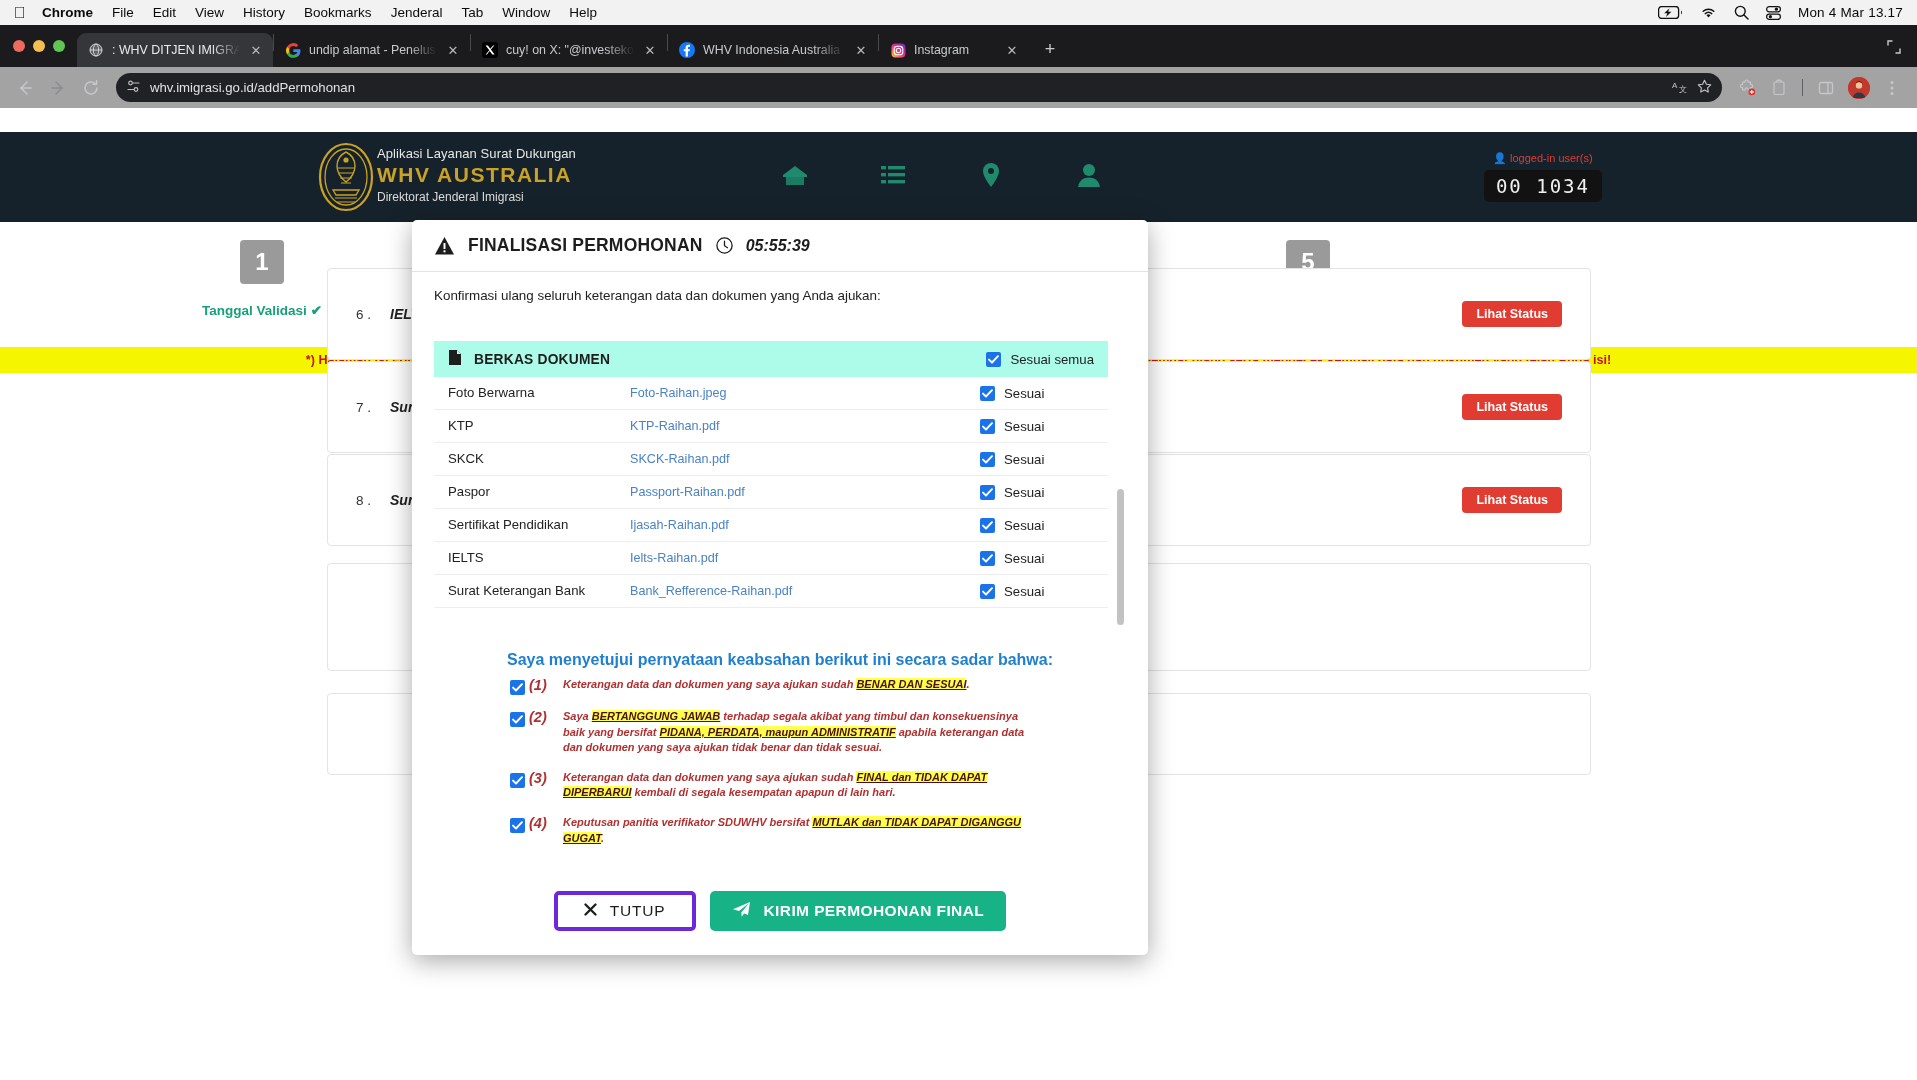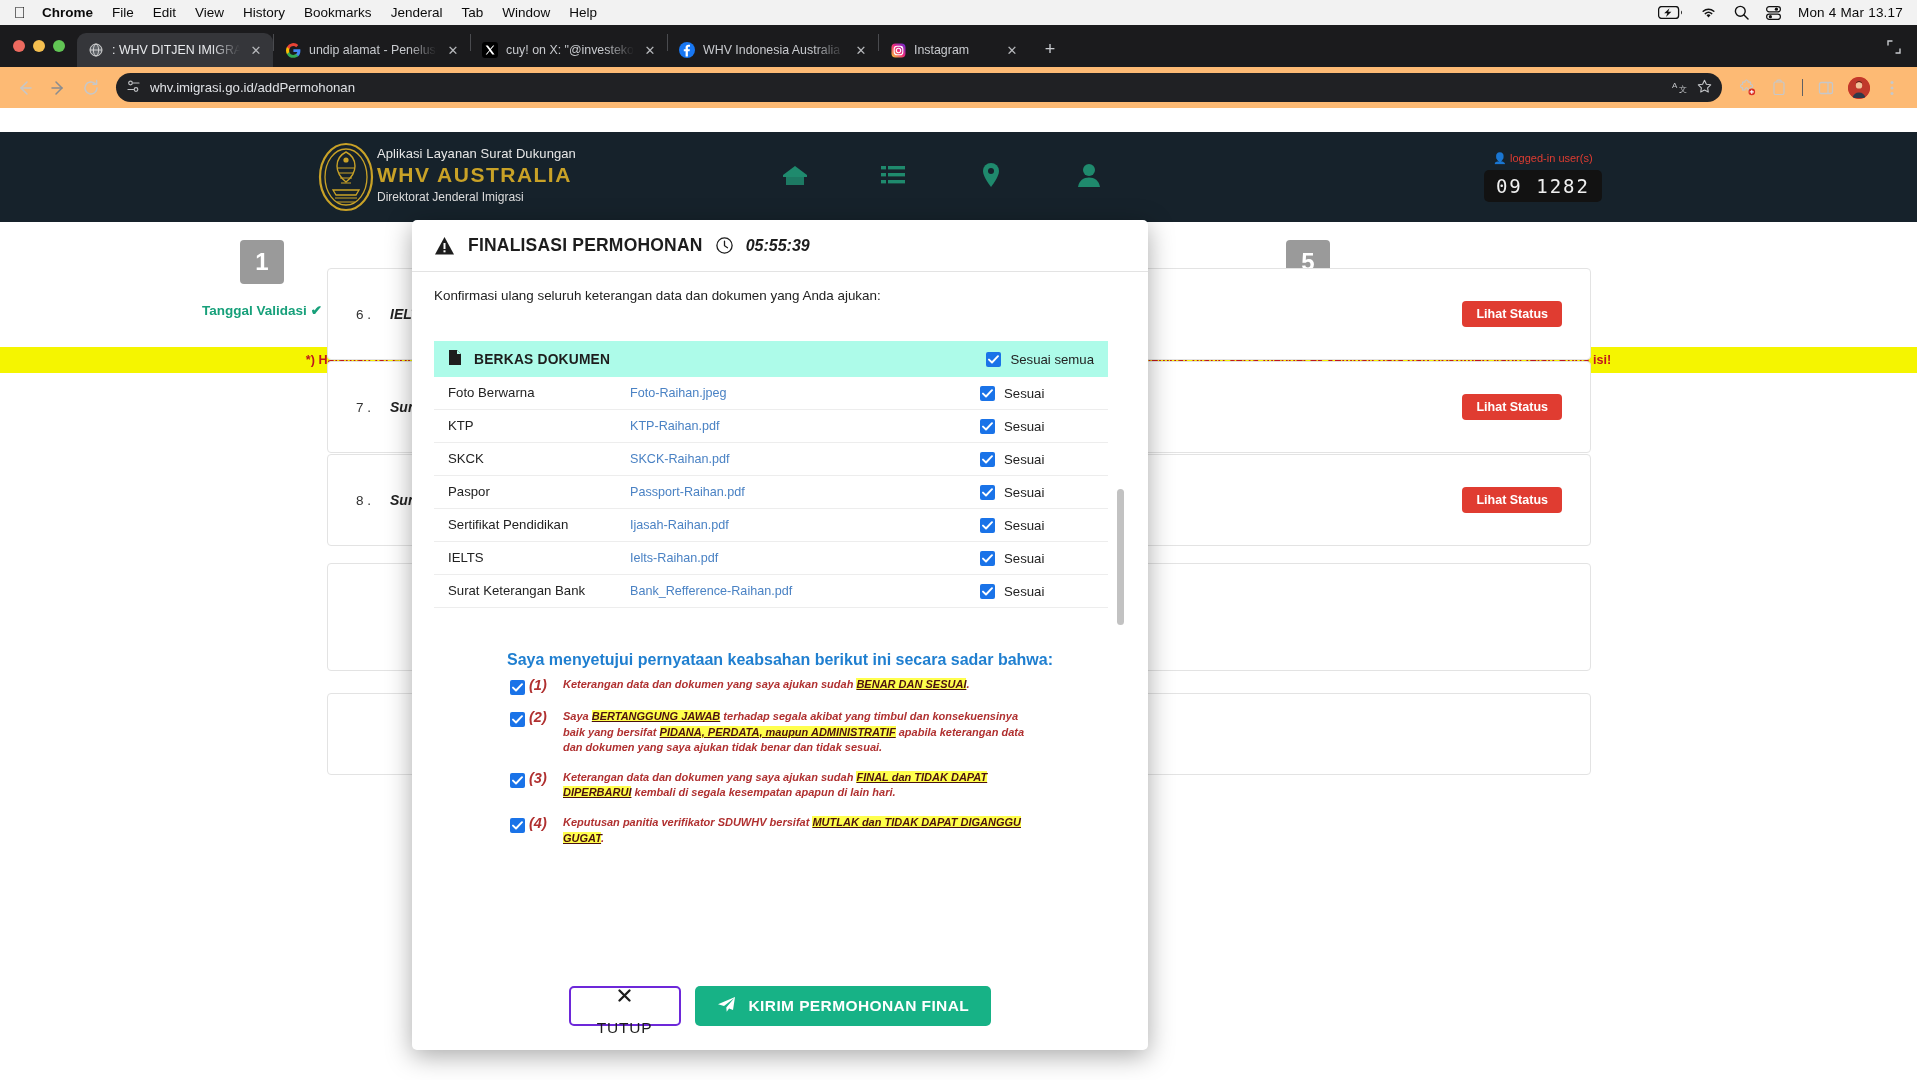--- a/index.html
+++ b/index.html
@@ -50,21 +50,21 @@
     flex: 1 1 auto; overflow: hidden; white-space: nowrap; font-size: 12.4px;
     -webkit-mask-image: linear-gradient(90deg, #000 78%, transparent 100%);
     mask-image: linear-gradient(90deg, #000 78%, transparent 100%);
   }
   .tab .tclose { width: 16px; flex: 0 0 16px; text-align: center; font-size: 13px; color: #b6b8bb; }
   .tabsep { width: 1px; height: 17px; background: #4a4b4f; align-self: center; margin: 0 0 8px 0; }
   .newtab { width: 28px; height: 28px; color: #c8cace; font-size: 18px;
     display: flex; align-items: center; justify-content: center; margin: 0 0 4px 7px; }
   .winmax { margin-left: auto; color: #c8cace; font-size: 15px; padding: 0 16px 10px 0; align-self: flex-end; }
 
-  .toolbar { height: 41px; background: #fdba74; display: flex; align-items: center; padding: 12px 10px; gap: 3px; }
+  .toolbar { height: 41px; background: #a3a3a3; display: flex; align-items: center; padding: 12px 10px; gap: 3px; }
   .tb-btn { width: 30px; height: 30px; border-radius: 50%; display: flex; align-items: center;
     justify-content: center; color: #c5c7ca; font-size: 15px; flex: 0 0 auto; }
   .omnibox {
     flex: 1 1 auto; height: 29px; background: #202124; border-radius: 15px;
     display: flex; align-items: center; padding: 0 10px; margin: 0 7px; gap: 9px;
     color: #dfe1e5; font-size: 13.2px;
   }
   .omnibox .url { flex: 1 1 auto; white-space: nowrap; overflow: hidden; }
   .tb-right { display: flex; align-items: center; gap: 2px; }
   .avatar-btn { width: 22px; height: 22px; border-radius: 50%; background: #d93025;
@@ -120,21 +120,21 @@
   .bgrow { display: flex; align-items: center; height: 100%; padding: 0 28px; }
   .bgrow .idx { width: 34px; font-size: 13.5px; color: #333; }
   .bgrow .name { font-size: 14px; font-style: italic; font-weight: bold; color: #222; }
   .bgrow .status {
     margin-left: auto; background: #e03c31; color: #fff; border-radius: 4px;
     padding: 6px 14px; font-size: 12.5px; font-weight: bold;
   }
 
   
   .modal {
-    position: absolute; left: 412px; top: 112px; width: 736px; height: 830px;
+    position: absolute; left: 412px; top: 112px; width: 736px; height: 735px;
     background: #fff; border-radius: 5px; box-shadow: 0 6px 26px rgba(0,0,0,.34);
     display: flex; flex-direction: column; z-index: 20; overflow: hidden;
   }
   .modal-head {
     height: 52px; display: flex; align-items: center; gap: 13px;
     padding: 0 22px; border-bottom: 1px solid #e3e3e3; flex: 0 0 auto;
   }
   .modal-head .mtitle { font-size: 17.5px; font-weight: bold; color: #1d1d1d; letter-spacing: .2px; }
   .modal-head .mtimer { font-size: 16px; font-weight: bold; font-style: italic; color: #1d1d1d; }
   .modal-head .warn-icon, .modal-head .clock-icon { display: flex; align-items: center; }
@@ -175,23 +175,23 @@
     flex: 1 1 auto; font-size: 11px; color: #b03030; font-style: italic;
     font-weight: bold; line-height: 1.42; padding-right: 94px;
   }
   .hl { background: #ffff4d; text-decoration: underline; color: #4a1010; }
 
   .modal-foot {
     flex: 0 0 auto; height: 88px; display: flex; align-items: center;
     justify-content: center; gap: 14px;
   }
   .btn-close {
-    background: #fff; border: 2px solid #6d28d9; border-radius: 5px;
+    background: #fff; border: 4px solid #6d28d9; border-radius: 5px;
     height: 40px; padding: 0 26px; display: flex; align-items: center; gap: 13px;
-    font-size: 15.5px; color: #1d1d1d; letter-spacing: .8px; flex-direction: column;
+    font-size: 15.5px; color: #1d1d1d; letter-spacing: .8px;
   }
   .btn-submit {
     background: #17b286; border: none; border-radius: 5px;
     height: 40px; padding: 0 22px; display: flex; align-items: center; gap: 13px;
     font-size: 15.5px; font-weight: bold; color: #fff; letter-spacing: .4px;
   }
 
   
   .cbx {
     width: 15px; height: 15px; border-radius: 2px; background: #1a73e8;
@@ -463,21 +463,21 @@
               <circle cx="12" cy="8" r="6" fill="#1f8a6d"></circle>
               <path d="M1 25c1-6.5 5.5-9.5 11-9.5S22 18.5 23 25z" fill="#1f8a6d"></path>
             </svg>
         </span>
       </div>
       <div class="hdr-user">
         <div class="lbl">
           <span>👤</span>
           <span>logged-in user(s)</span>
         </div>
-        <div class="counter">09 1282</div>
+        <div class="counter">00 1034</div>
       </div>
     </div>
 
     <div class="stepper">
       <div class="step" style="left:167px;">
         <div class="num" style="background:#9a9a9a;">1</div>
         <div class="cap" style="color:#17a07a;">
           <span>Tanggal Validasi</span>
           <span style="color:#17a07a;">✔</span>
         </div>

